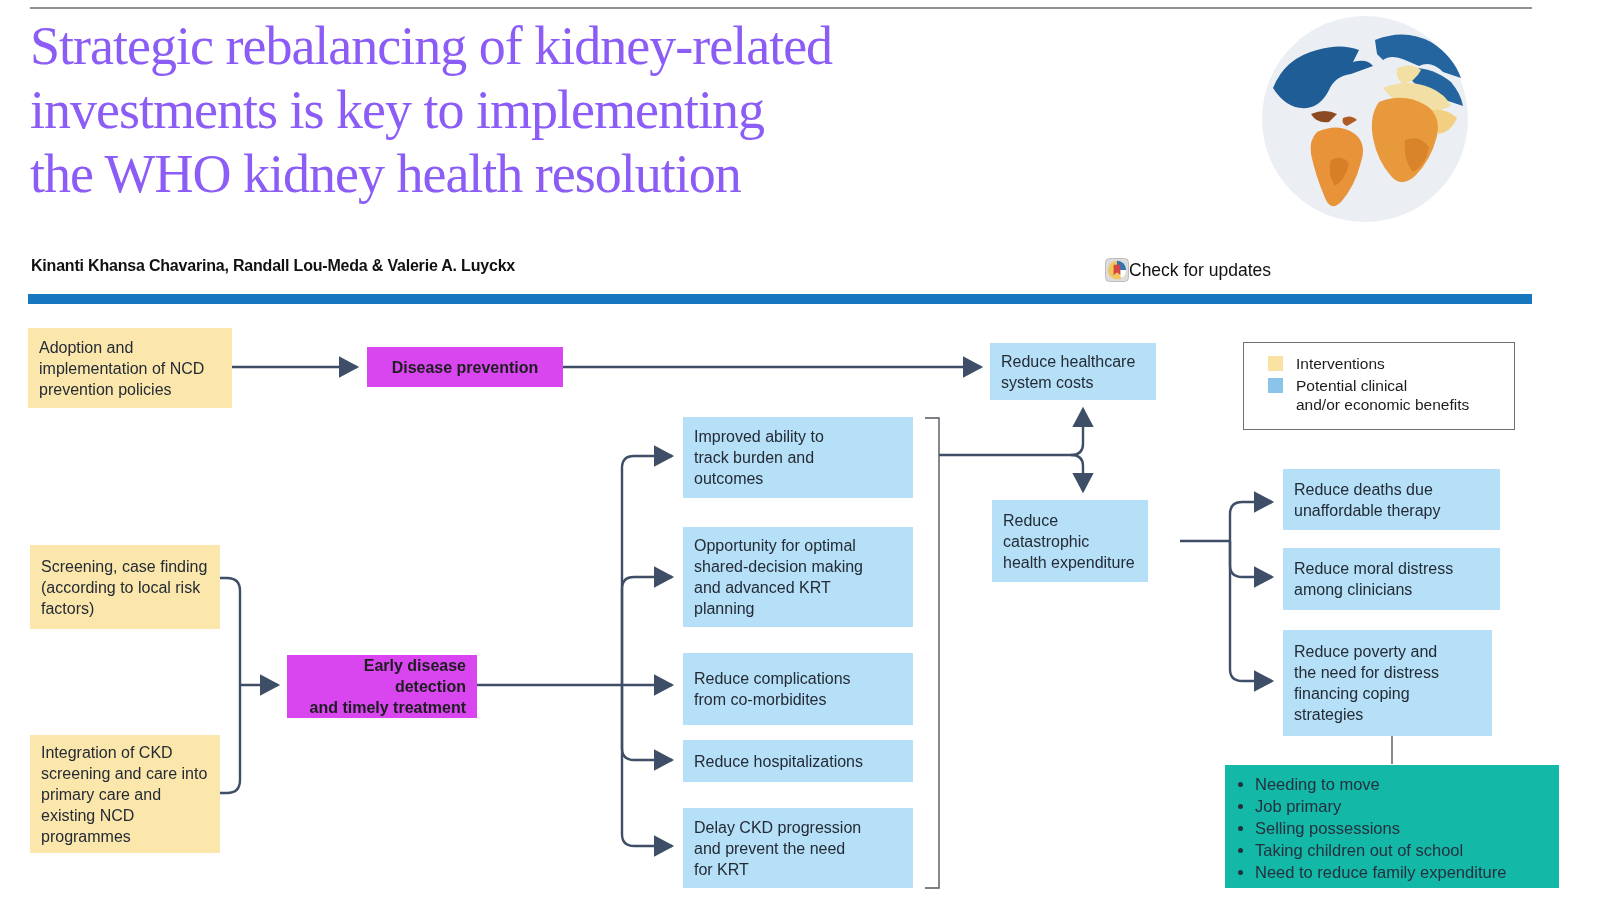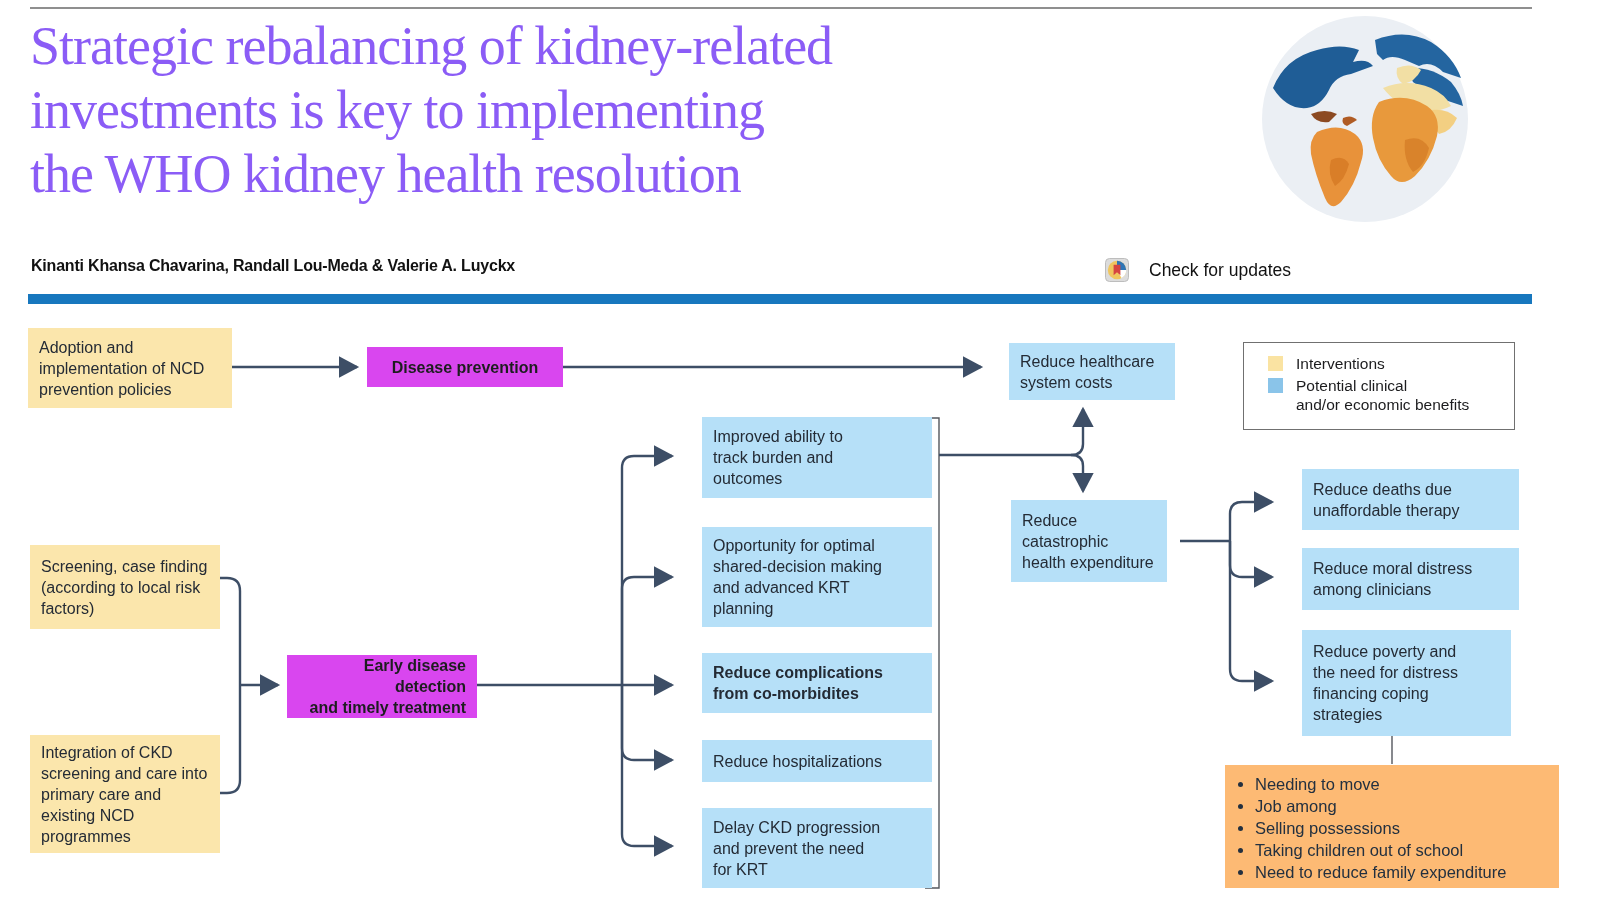--- a/index.html
+++ b/index.html
@@ -6,42 +6,42 @@
   #stage{position:relative;width:1600px;height:900px;background:#ffffff;overflow:hidden;
          font-family:"Liberation Sans",sans-serif;}
   .abs{position:absolute;}
 
   
   #top-rule{left:30px;top:7px;width:1502px;height:2px;background:#8f8f8f;}
   #article-title{left:30px;top:14px;width:1010px;
     font-family:"Liberation Serif",serif;font-size:54px;line-height:64px;
     letter-spacing:-1px;color:#8b5cf6;white-space:pre-line;font-weight:400;}
   #authors{left:31px;top:257px;font-size:16px;font-weight:bold;color:#111;letter-spacing:-0.2px;}
-  #check-badge{left:1105px;top:258px;display:flex;align-items:center;gap:20px;cursor:pointer;}
+  #check-badge{left:1105px;top:258px;display:flex;align-items:center;gap:0;cursor:pointer;}
   #check-badge span{font-size:17.5px;font-weight:500;color:#111;}
   #divider-bar{left:28px;top:294px;width:1504px;height:10px;background:#1777be;}
 
   
   .node{position:absolute;display:flex;align-items:center;
         font-size:16px;line-height:21px;color:#242b35;white-space:pre-line;
         padding:0 11px;box-sizing:border-box;}
   .yellow{background:#fbe6ac;}
-  .blue{background:#b6e0f8;margin-left:19px;}
+  .blue{background:#b6e0f8;}
   .red{background:#d946ef;font-weight:bold;color:#1d1d1f;}
   .center{justify-content:center;text-align:center;padding:0 6px;}
 
   
   #legend{left:1243px;top:342px;width:272px;height:88px;background:#fff;
           border:1.4px solid #707070;box-sizing:border-box;padding:11px 0 0 14px;}
   .legend-row{display:flex;align-items:flex-start;gap:13px;margin-bottom:3px;padding-left:10px;}
   .swatch{width:15px;height:15px;flex:0 0 15px;margin-top:2px;}
   .legend-label{font-size:15.5px;line-height:19px;color:#1c1c1e;white-space:pre-line;}
 
   
-  #bullet-box{left:1225px;top:765px;width:334px;height:123px;background:#fdba74;box-sizing:border-box;
+  #bullet-box{left:1225px;top:765px;width:334px;height:123px;background:#14b8a6;box-sizing:border-box;
               padding:8px 8px 0 12px;}
   #bullet-box ul{margin:0;padding:0 0 0 18px;}
   #bullet-box li{font-size:16.5px;line-height:22px;color:#23303f;list-style:disc;}
 
   svg.overlay{position:absolute;left:0;top:0;pointer-events:none;}
   .conn{stroke:#3d4e66;stroke-width:2.4;fill:none;}
   .thin{stroke:#54575d;stroke-width:1.4;fill:none;}
 </style>
 </head>
 <body>
@@ -142,21 +142,21 @@
   <div class="node red" style="left:287px;top:655px;width:190px;height:63px;text-align:right;">Early disease detection
 and timely treatment</div>
 
   <div class="node blue" style="left:683px;top:417px;width:230px;height:81px;">Improved ability to
 track burden and
 outcomes</div>
   <div class="node blue" style="left:683px;top:527px;width:230px;height:100px;">Opportunity for optimal
 shared-decision making
 and advanced KRT
 planning</div>
-  <div class="node blue" style="left:683px;top:653px;width:230px;height:60px;font-weight:bold;">Reduce complications
+  <div class="node blue" style="left:683px;top:653px;width:230px;height:72px;">Reduce complications
 from co-morbidites</div>
   <div class="node blue" style="left:683px;top:740px;width:230px;height:42px;">Reduce hospitalizations</div>
   <div class="node blue" style="left:683px;top:808px;width:230px;height:80px;">Delay CKD progression
 and prevent the need
 for KRT</div>
 
   <div class="node blue" style="left:990px;top:343px;width:166px;height:57px;">Reduce healthcare
 system costs</div>
   <div class="node blue" style="left:992px;top:500px;width:156px;height:82px;">Reduce
 catastrophic
@@ -178,20 +178,20 @@
     <div class="legend-row">
       <div class="swatch" style="background:#8ac4e9;"></div>
       <div class="legend-label">Potential clinical
 and/or economic benefits</div>
     </div>
   </div>
 
   <div class="abs" id="bullet-box">
     <ul>
       <li>Needing to move</li>
-      <li>Job among</li>
+      <li>Job primary</li>
       <li>Selling possessions</li>
       <li>Taking children out of school</li>
       <li>Need to reduce family expenditure</li>
     </ul>
   </div>
 
 </div>
 
 </body></html>

